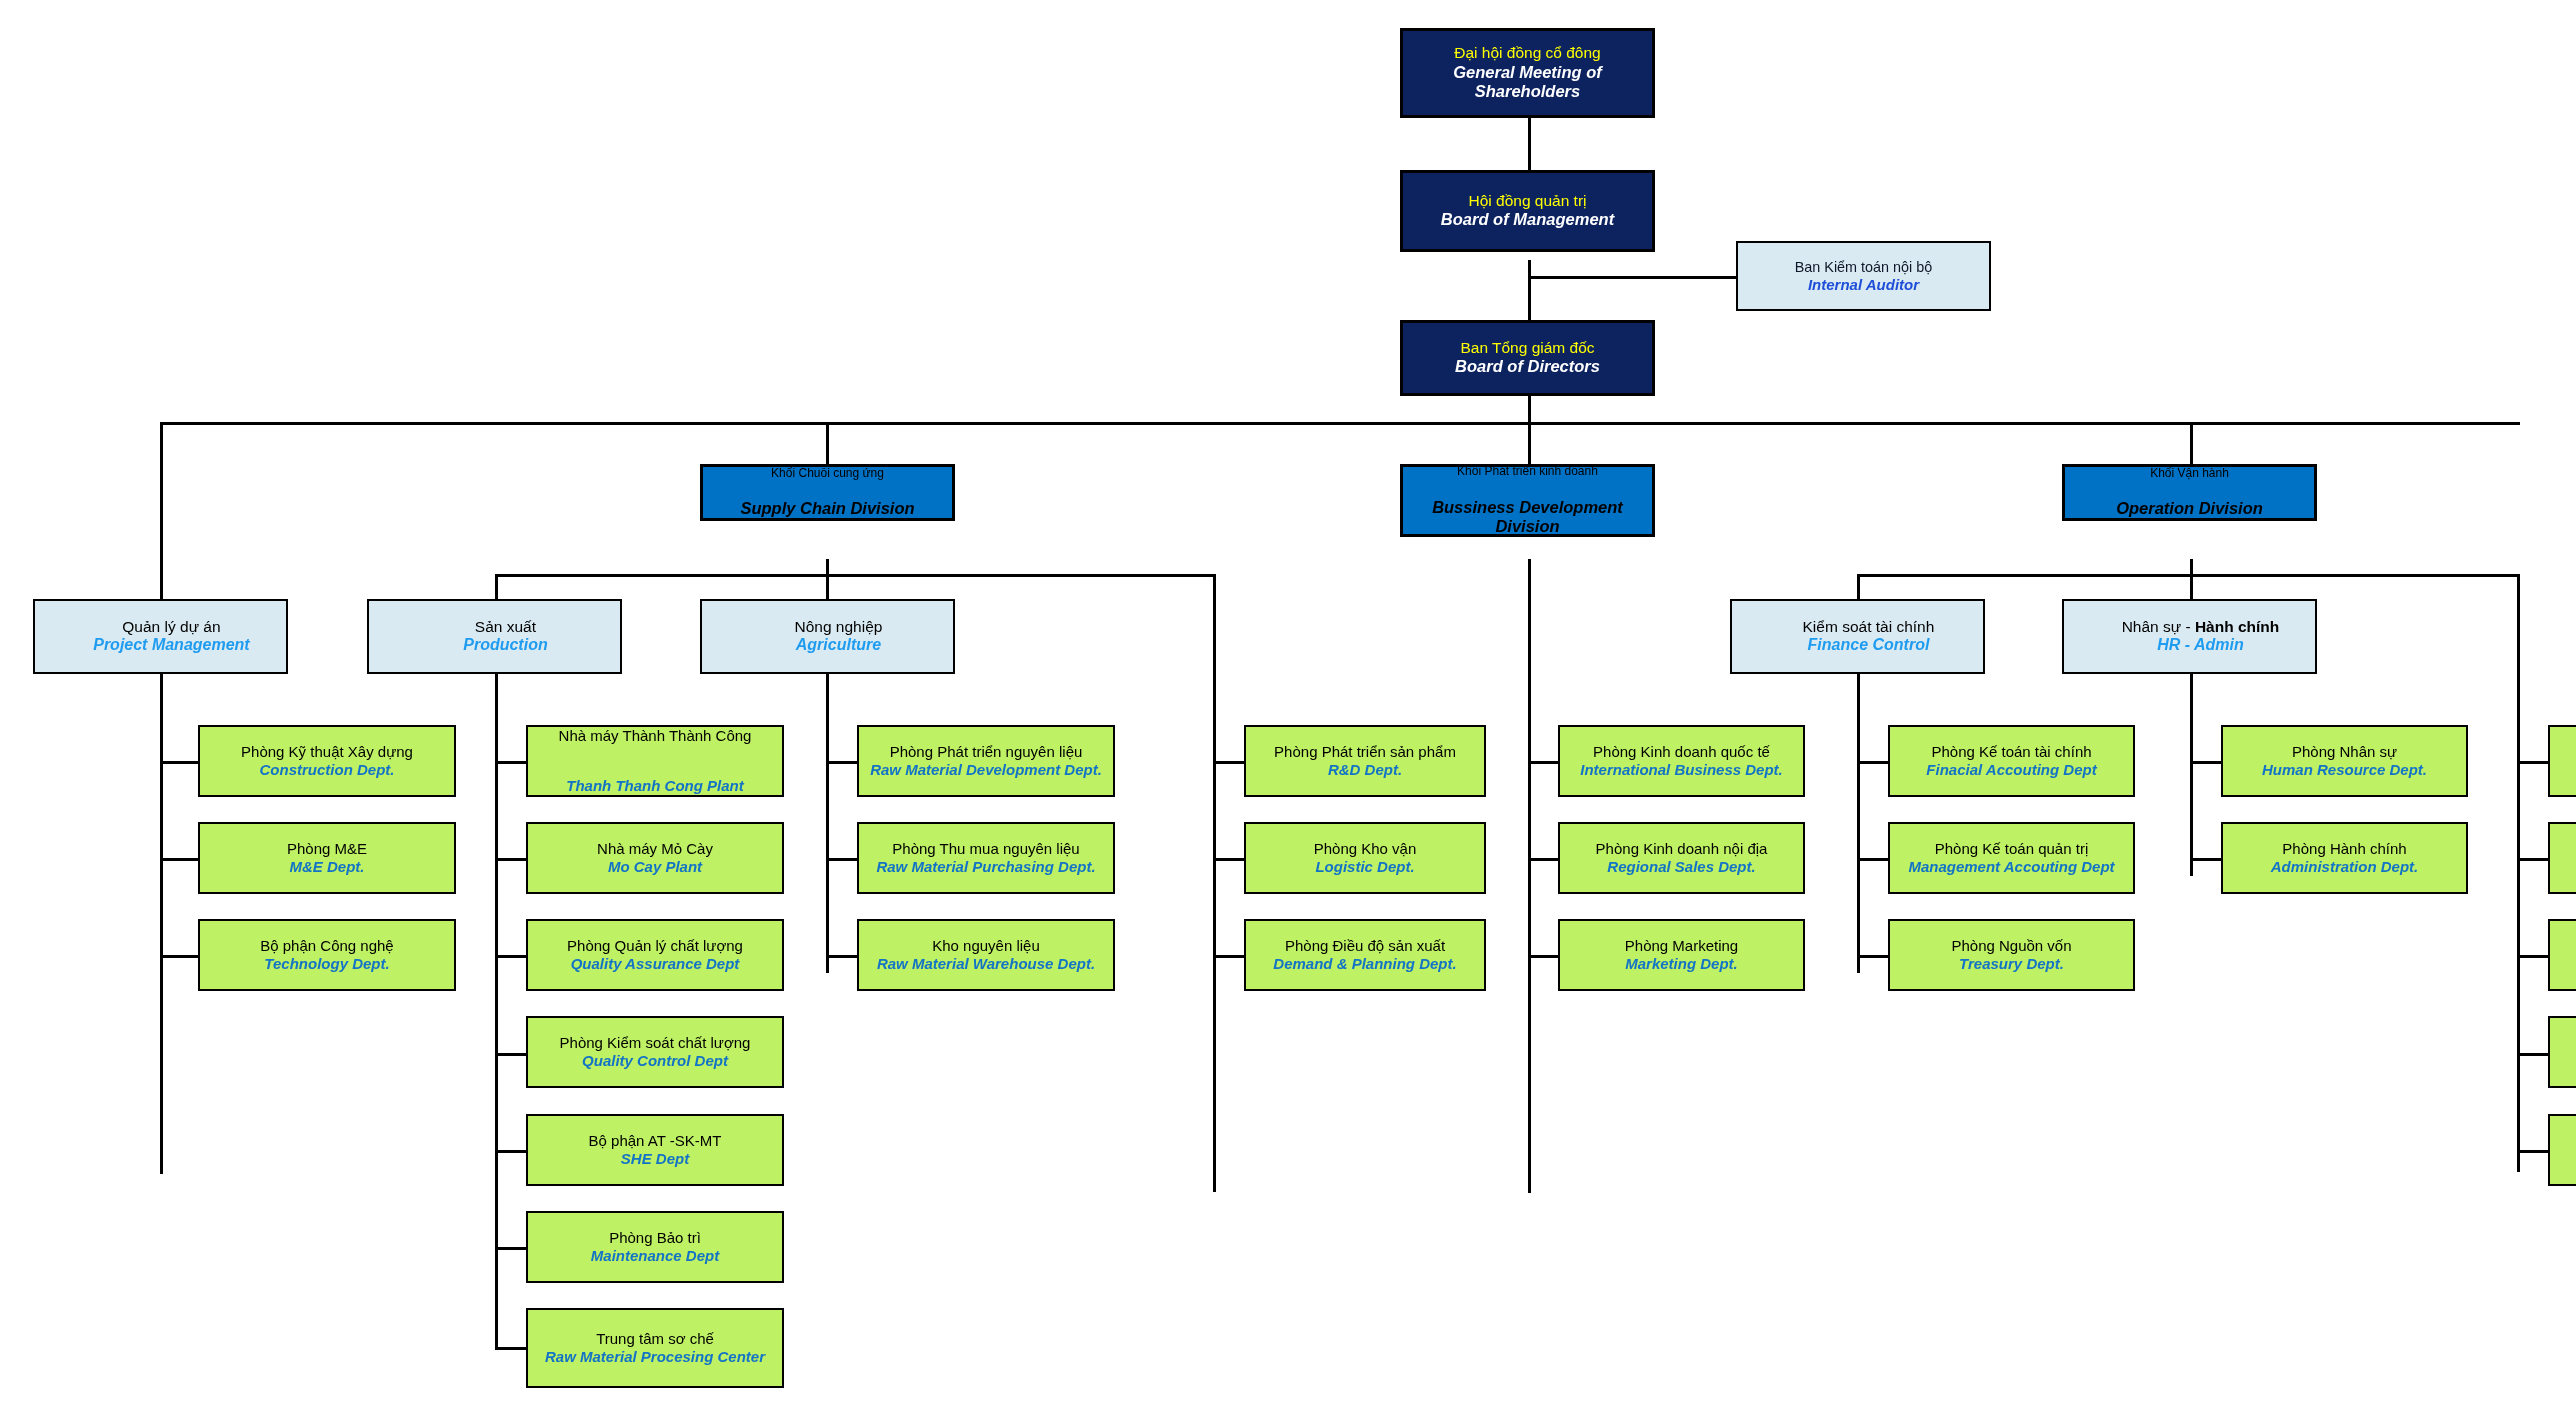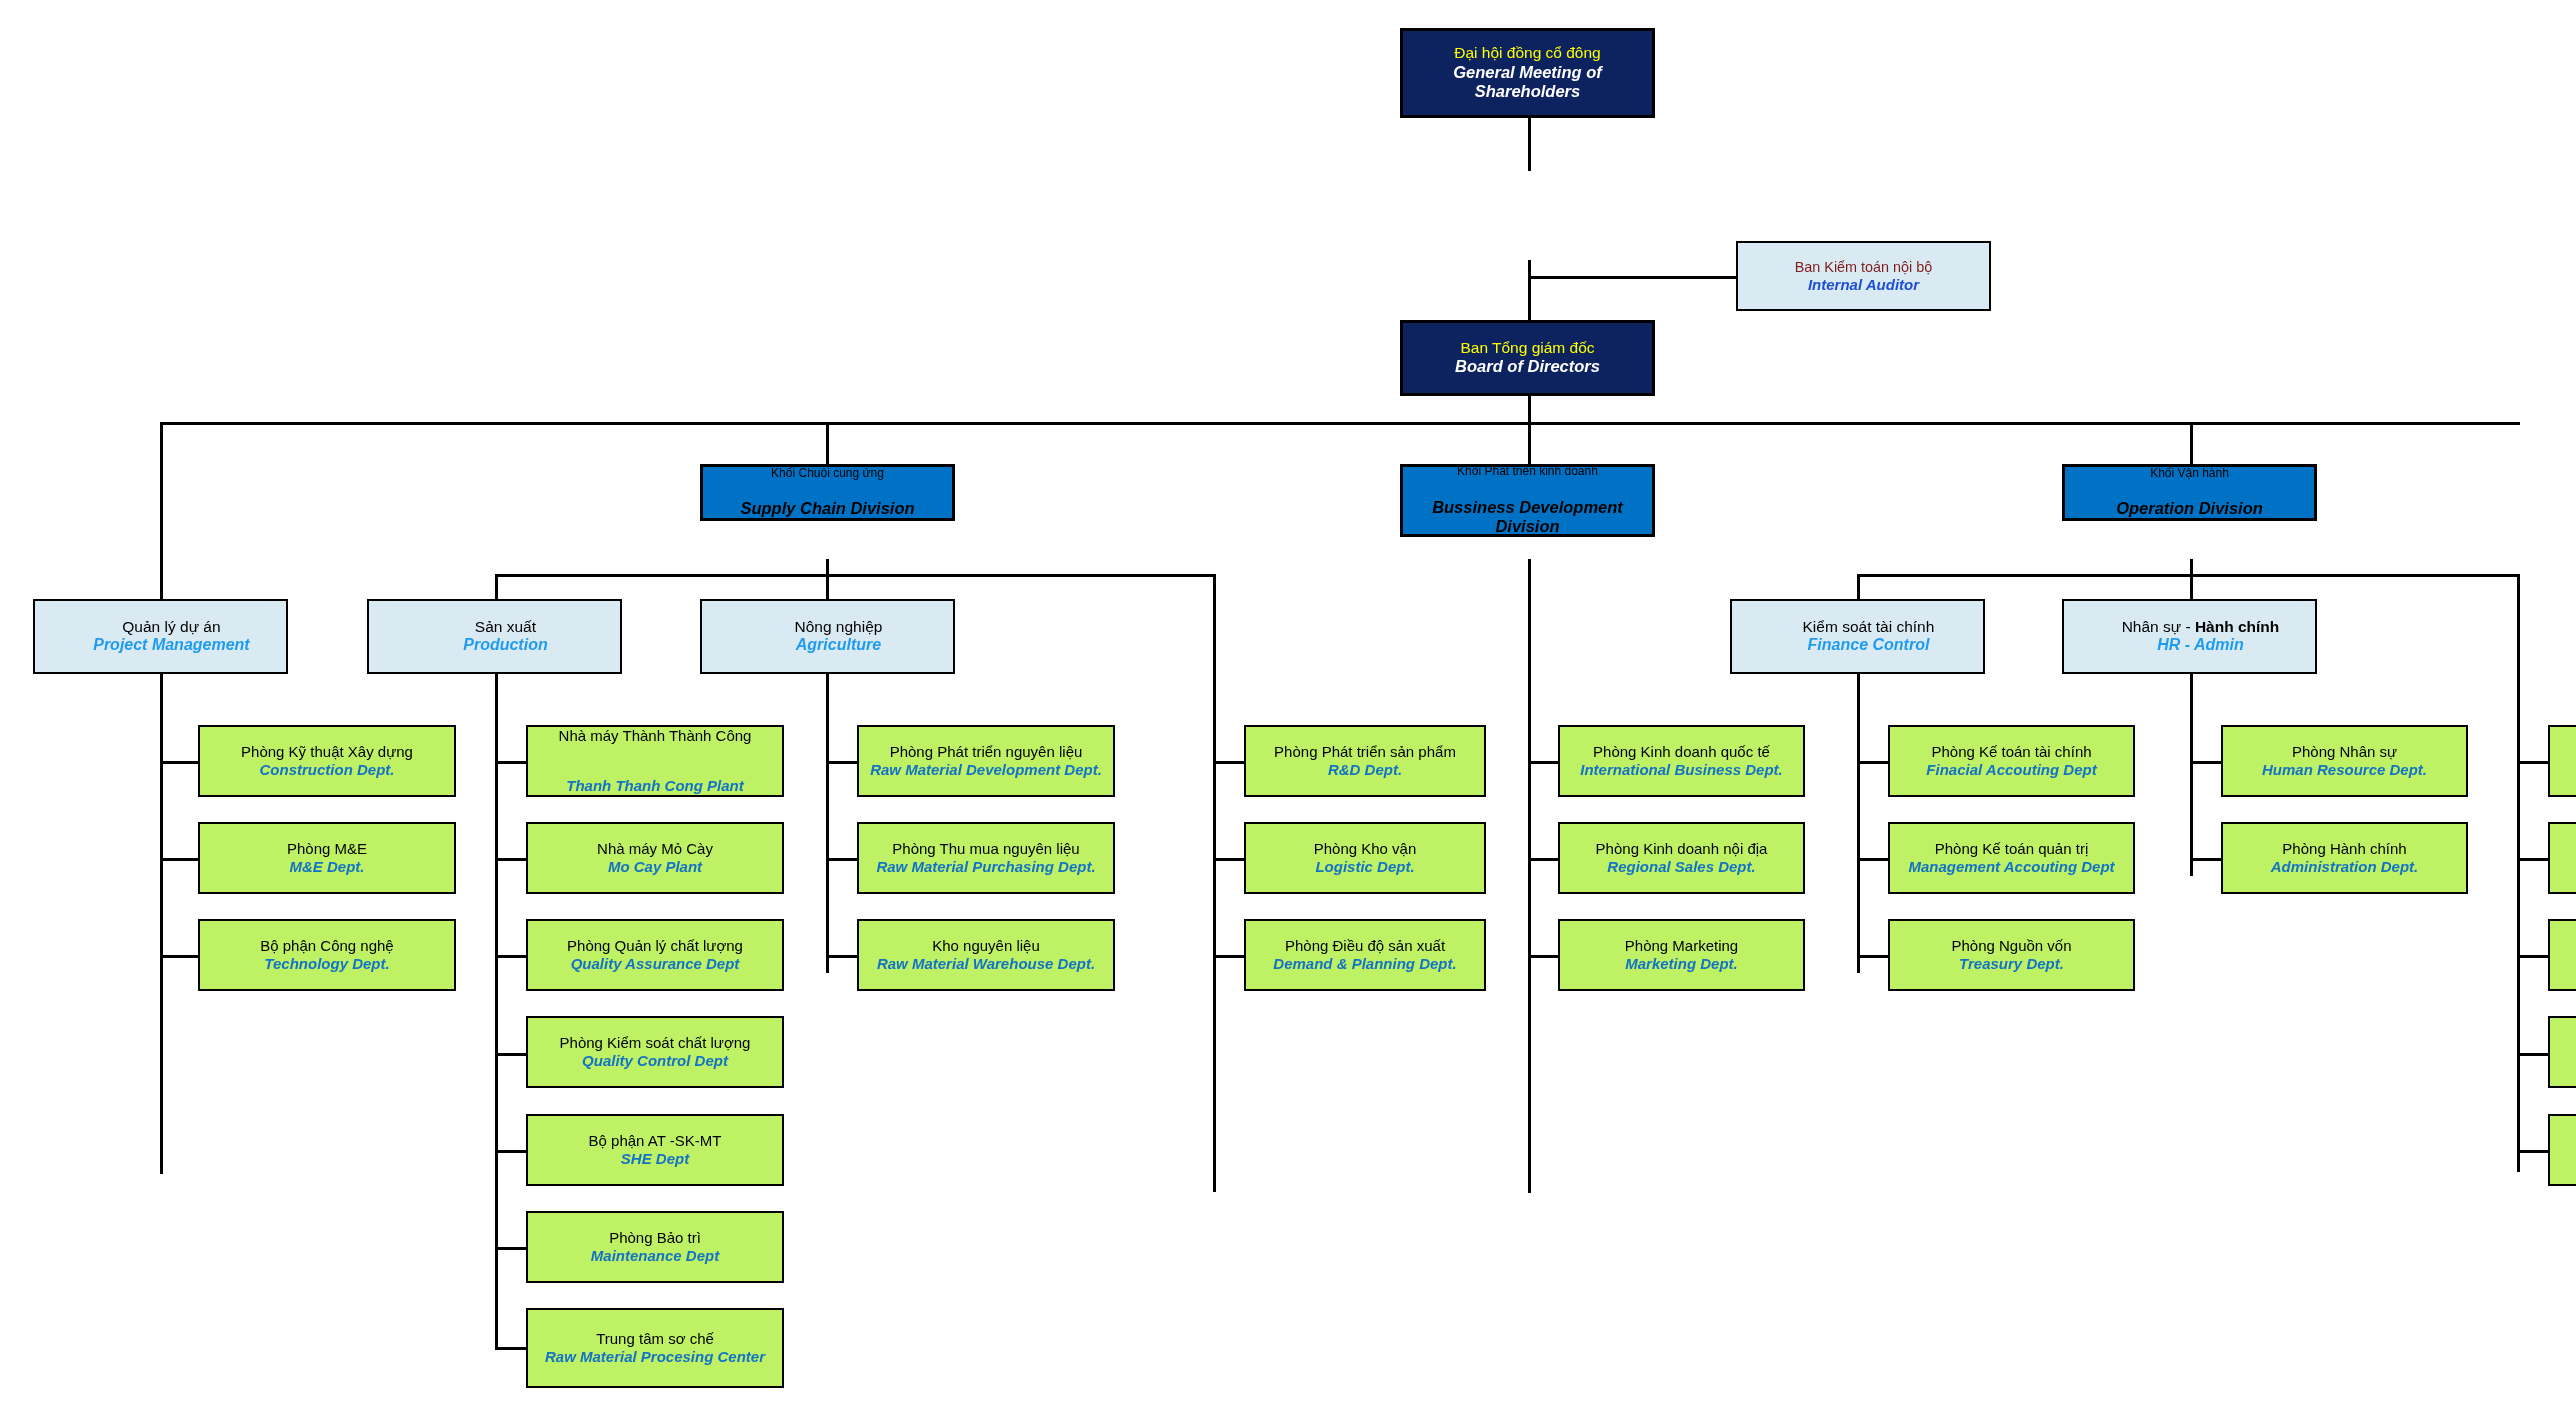--- a/index.html
+++ b/index.html
@@ -49,21 +49,21 @@
     padding-left:25px;
   }
   .node.group .vn{color:#000000;font-size:15.5px;font-weight:normal;}
   .node.group .en{color:#1f9cf0;font-size:16px;}
 
   
   .node.aux{
     background:#d9eaf2;
     border-width:2.6px;
   }
-  .node.aux .vn{color:#7f1d1d;font-size:14.4px;font-weight:normal;}
+  .node.aux .vn{color:#0f172a;font-size:14.4px;font-weight:normal;}
   .node.aux .en{color:#1f4fd8;font-size:15px;}
 
   
   .node.leaf{
     background:#bef264;
     border-width:2.6px;
   }
   .node.leaf .vn{color:#000000;font-size:15px;font-weight:normal;}
   .node.leaf .en{color:#1373c6;font-size:15px;}
 
@@ -150,20 +150,24 @@
   <div class="ln lnh" style="left:2517px;top:858px;width:31px;"></div>
   <div class="ln lnh" style="left:2517px;top:955px;width:31px;"></div>
   <div class="ln lnh" style="left:2517px;top:1053px;width:31px;"></div>
   <div class="ln lnh" style="left:2517px;top:1150px;width:31px;"></div>
 
   <div class="node exec" style="left:1400px;top:28px;width:255px;height:90px;">
     <span class="vn">Đại hội đồng cổ đông</span>
     <span class="en">General Meeting of Shareholders</span>
   </div>
 
+  <div class="node exec" style="left:1400px;top:170px;width:255px;height:82px;">
+    <span class="vn">Hội đồng quản trị</span>
+    <span class="en">Board of Management</span>
+  </div>
 
   <div class="node aux" style="left:1736px;top:241px;width:255px;height:70px;">
     <span class="vn">Ban Kiểm toán nội bộ</span>
     <span class="en">Internal Auditor</span>
   </div>
 
   <div class="node exec" style="left:1400px;top:320px;width:255px;height:76px;">
     <span class="vn">Ban Tổng giám đốc</span>
     <span class="en">Board of Directors</span>
   </div>

